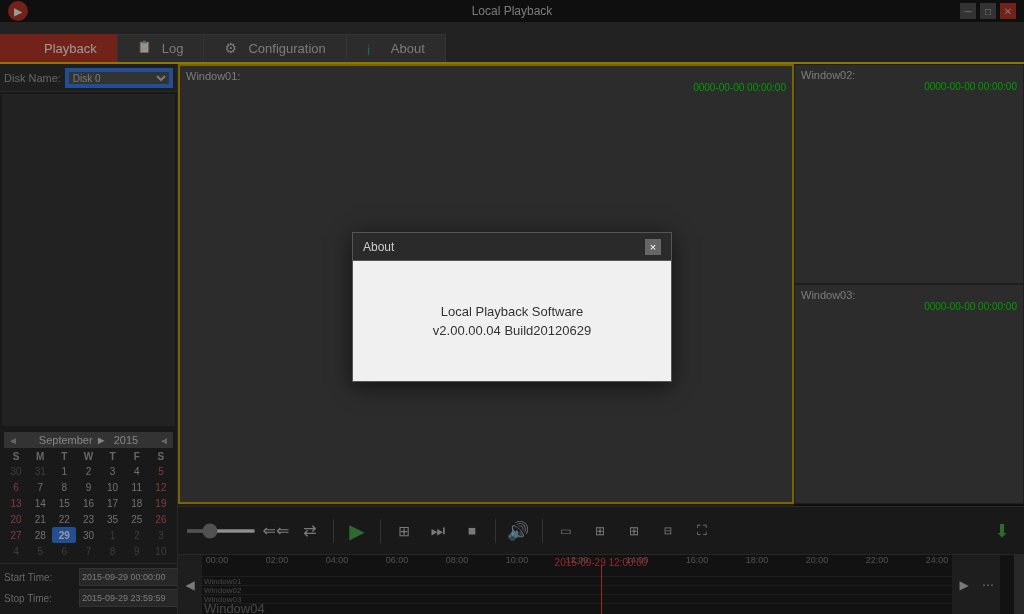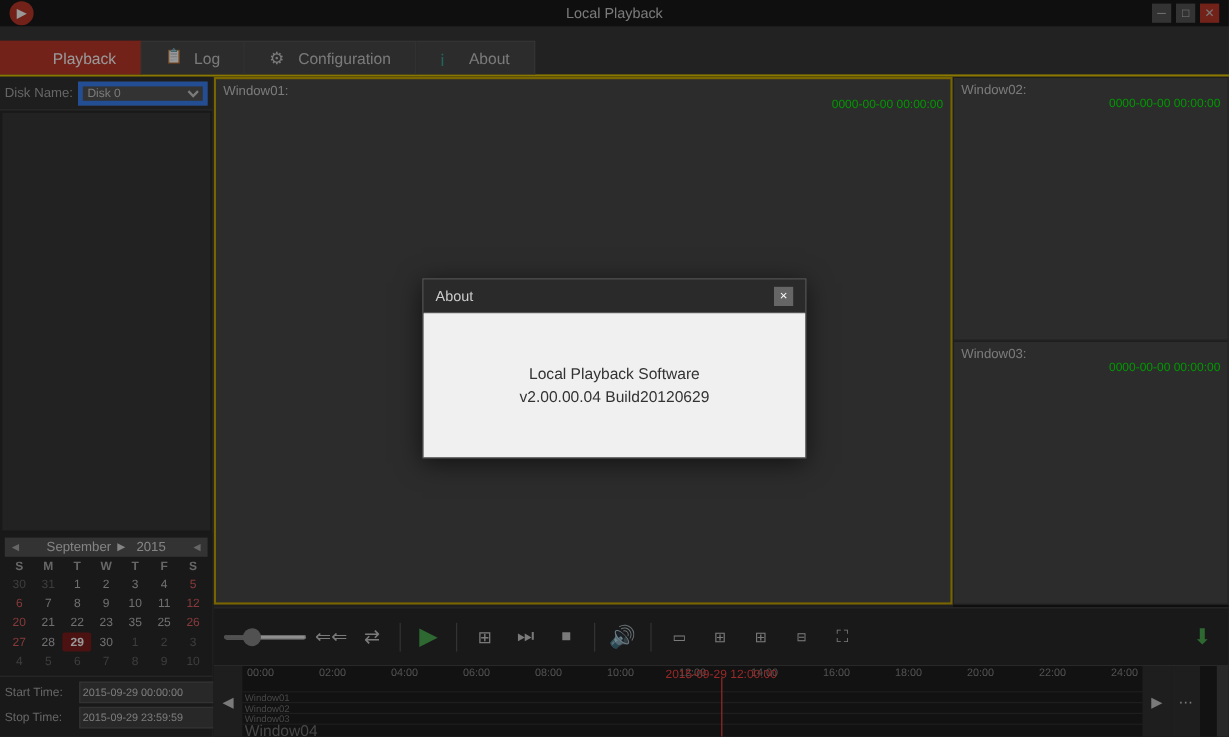--- a/index.html
+++ b/index.html
@@ -188,20 +188,21 @@
       flex-shrink: 0;
     }
     .dt-input {
       flex: 1;
       background: #444;
       border: 1px solid #555;
       color: #ccc;
       height: 18px;
       font-size: 10px;
       padding: 0 2px;
+      margin-left: 13px;
     }
     .dt-btn {
       width: 14px;
       height: 18px;
       background: #555;
       border: 1px solid #666;
       color: #ccc;
       font-size: 9px;
       cursor: pointer;
     }
@@ -526,32 +527,41 @@
             <tr>
               <td class="weekend">6</td>
               <td>7</td>
               <td>8</td>
               <td>9</td>
               <td>10</td>
               <td>11</td>
               <td class="weekend">12</td>
             </tr>
             <tr>
+              <td class="weekend">13</td>
+              <td>14</td>
+              <td>15</td>
+              <td>16</td>
+              <td>17</td>
+              <td>18</td>
+              <td class="weekend">19</td>
+            </tr>
+            <tr>
               <td class="weekend">20</td>
               <td>21</td>
               <td>22</td>
               <td>23</td>
               <td>35</td>
               <td>25</td>
               <td class="weekend">26</td>
             </tr>
             <tr>
               <td class="weekend">27</td>
               <td>28</td>
-              <td class="today" style="background: #7f1d1d; margin-top: 21px;">29</td>
+              <td class="today" style="background: #3b82f6; margin-top: 21px;">29</td>
               <td>30</td>
               <td class="other-month">1</td>
               <td class="other-month">2</td>
               <td class="other-month">3</td>
             </tr>
             <tr>
               <td class="other-month">4</td>
               <td class="other-month">5</td>
               <td class="other-month">6</td>
               <td class="other-month">7</td>

